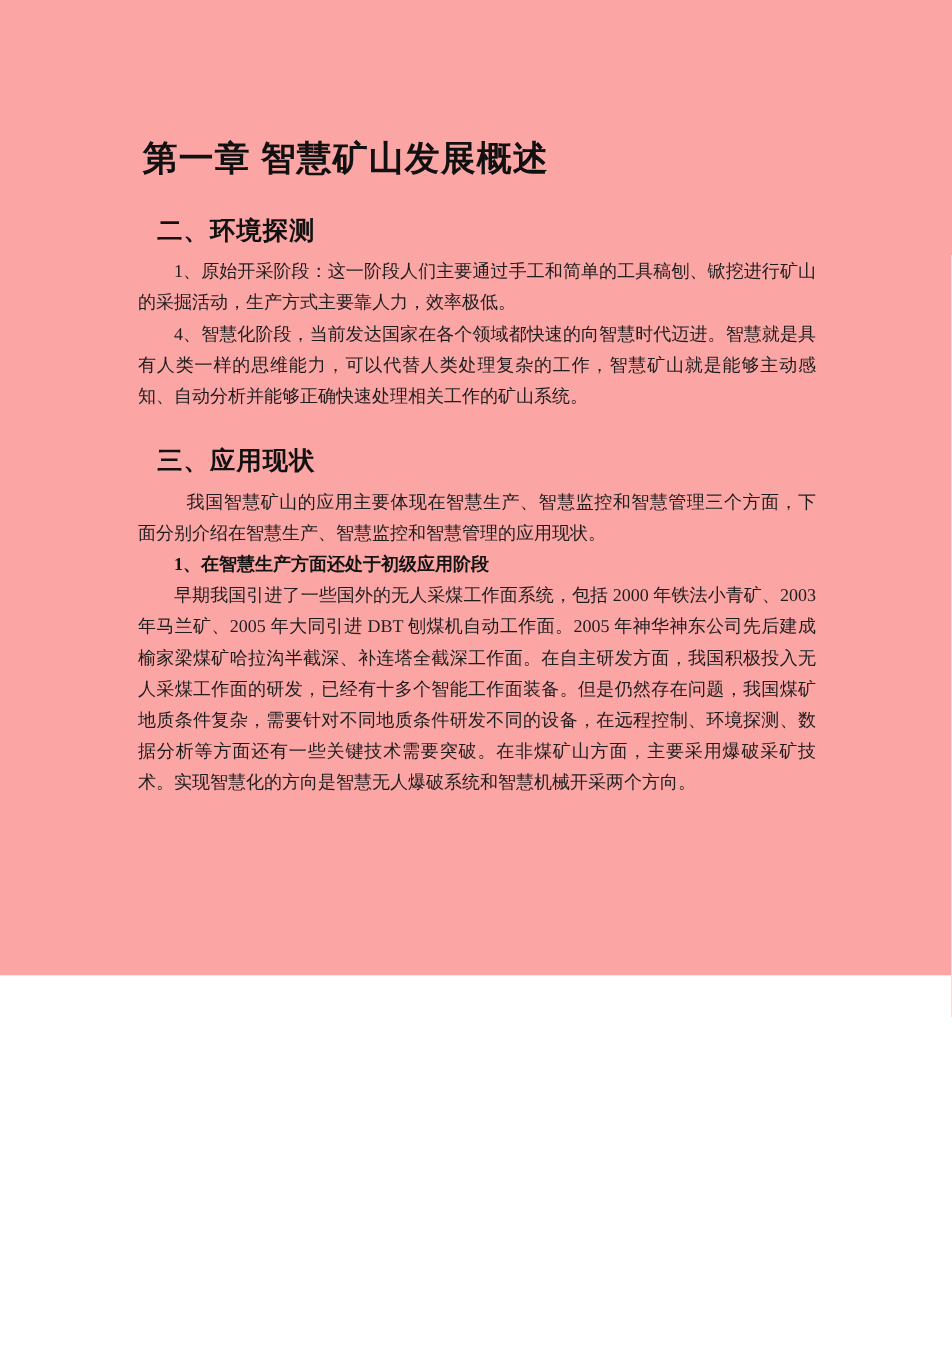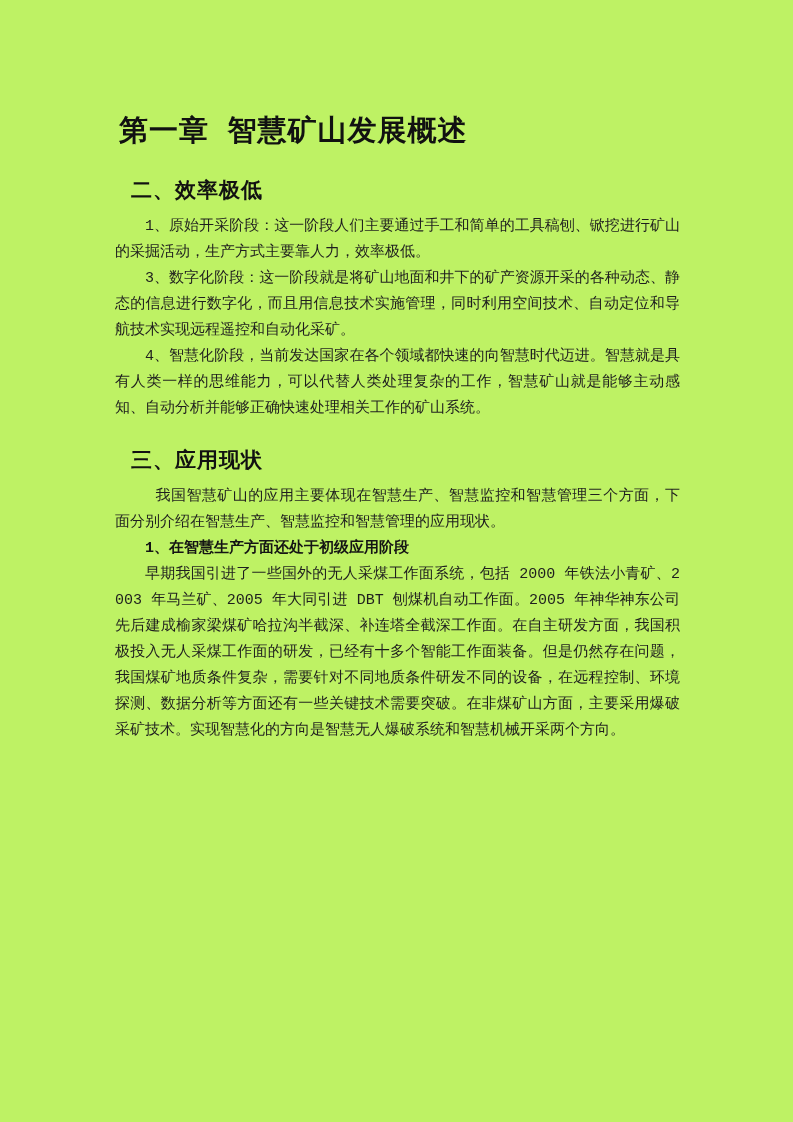--- a/index.html
+++ b/index.html
@@ -3,26 +3,26 @@
 <meta charset="utf-8">
 <style>
   html, body {
     margin: 0;
     padding: 0;
     background: #ffffff;
   }
   .page {
     position: relative;
     width: 793px;
-    height: 1122px;
+    height: 813px;
     box-sizing: border-box;
     padding: 114px 113px 0 115px;
-    background: #bef264;
+    background: #fca5a5;
     overflow: hidden;
-    font-family: Liberation Mono, monospace;
+    font-family: Liberation Serif, serif;
     color: #1c1c1c;
   }
   .doc-title {
     margin: 0 0 0 4px;
     font-size: 29px;
     line-height: 38px;
     font-weight: bold;
     color: #111111;
     letter-spacing: 1px;
     white-space: nowrap;
@@ -60,23 +60,22 @@
 </style>
 </head>
 <body>
 
 <div class="page">
 
   <h1 class="doc-title">第一章 智慧矿山发展概述</h1>
 
 
   <section>
-    <h2 class="sec-heading">二、效率极低</h2>
+    <h2 class="sec-heading">二、环境探测</h2>
     <p class="body">1、原始开采阶段：这一阶段人们主要通过手工和简单的工具稿刨、锨挖进行矿山的采掘活动，生产方式主要靠人力，效率极低。</p>
-    <p class="body">3、数字化阶段：这一阶段就是将矿山地面和井下的矿产资源开采的各种动态、静态的信息进行数字化，而且用信息技术实施管理，同时利用空间技术、自动定位和导航技术实现远程遥控和自动化采矿。</p>
     <p class="body">4、智慧化阶段，当前发达国家在各个领域都快速的向智慧时代迈进。智慧就是具有人类一样的思维能力，可以代替人类处理复杂的工作，智慧矿山就是能够主动感知、自动分析并能够正确快速处理相关工作的矿山系统。</p>
   </section>
 
   <section>
     <h2 class="sec-heading mt-lg">三、应用现状</h2>
     <p class="body indent-lg">我国智慧矿山的应用主要体现在智慧生产、智慧监控和智慧管理三个方面，下面分别介绍在智慧生产、智慧监控和智慧管理的应用现状。</p>
     <p class="body subheading">1、在智慧生产方面还处于初级应用阶段</p>
     <p class="body">早期我国引进了一些国外的无人采煤工作面系统，包括 2000 年铁法小青矿、2003 年马兰矿、2005 年大同引进 DBT 刨煤机自动工作面。2005 年神华神东公司先后建成榆家梁煤矿哈拉沟半截深、补连塔全截深工作面。在自主研发方面，我国积极投入无人采煤工作面的研发，已经有十多个智能工作面装备。但是仍然存在问题，我国煤矿地质条件复杂，需要针对不同地质条件研发不同的设备，在远程控制、环境探测、数据分析等方面还有一些关键技术需要突破。在非煤矿山方面，主要采用爆破采矿技术。实现智慧化的方向是智慧无人爆破系统和智慧机械开采两个方向。</p>
   </section>
 

